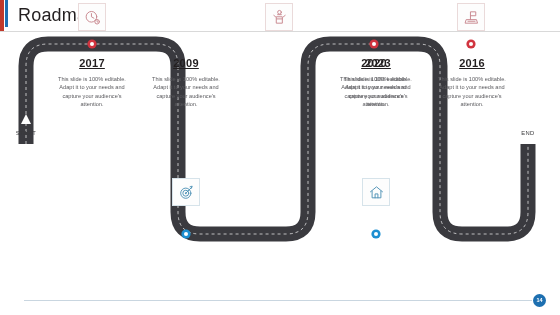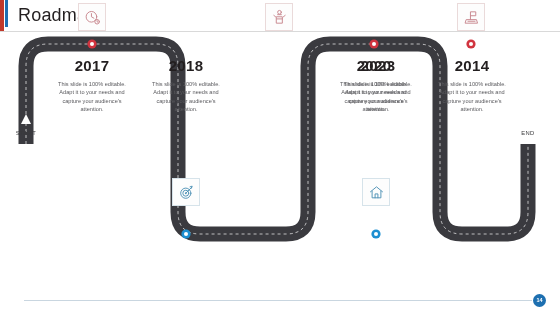--- a/index.html
+++ b/index.html
@@ -72,24 +72,25 @@
     top: 0;
   }
 
   
   .col {
     position: absolute;
     width: 96px;
     text-align: center;
   }
   .year {
-    font-size: 15px;
+    font-size: 11px;
     font-weight: bold;
     color: #231f20;
     letter-spacing: 0.3px;
+    text-decoration: underline;
   }
   .blurb {
     margin-top: 6px;
     font-size: 5.6px;
     line-height: 8.4px;
     color: #5b5b5f;
     padding: 0 7px;
   }
 
   
@@ -223,21 +224,21 @@
       <svg width="17" height="17" viewBox="0 0 24 24" fill="none" stroke="#c98b92" stroke-width="1.4" stroke-linecap="round">
         <circle cx="10.5" cy="11" r="7.5"></circle>
         <path d="M10.5 6.5 L10.5 11 L14 13"></path>
         <circle cx="18.5" cy="18" r="3.2"></circle>
         <path d="M18.5 16.4 L18.5 18 L19.7 18.8"></path>
       </svg>
     </span>
   </div>
 
   <div class="col" style="left:138px; top:25px;">
-    <div class="year">2018</div>
+    <div class="year">2009</div>
     <div class="blurb">This slide is 100% editable. Adapt it to your needs and capture your audience's attention.</div>
   </div>
   <div class="icon-box blue" style="left:172px; top:146px;">
     <span>
       <svg width="17" height="17" viewBox="0 0 24 24" fill="none" stroke="#5596b8" stroke-width="1.4" stroke-linecap="round">
         <circle cx="11" cy="13" r="7.2"></circle>
         <circle cx="11" cy="13" r="4.2"></circle>
         <circle cx="11" cy="13" r="1.3" fill="#5596b8" stroke="none"></circle>
         <path d="M11 13 L19.5 4.5"></path>
         <path d="M17 4 L20 3 L19 6"></path>
@@ -272,21 +273,21 @@
     <span>
       <svg width="17" height="17" viewBox="0 0 24 24" fill="none" stroke="#5596b8" stroke-width="1.4" stroke-linecap="round" stroke-linejoin="round">
         <path d="M3.5 11 L12 4 L20.5 11"></path>
         <path d="M5.8 10 L5.8 19.5 L18.2 19.5 L18.2 10"></path>
         <path d="M10 19.5 L10 14 L14 14 L14 19.5"></path>
       </svg>
     </span>
   </div>
 
   <div class="col" style="left:424px; top:25px;">
-    <div class="year">2014</div>
+    <div class="year">2016</div>
     <div class="blurb">This slide is 100% editable. Adapt it to your needs and capture your audience's attention.</div>
   </div>
   <div class="icon-box red" style="left:457px; top:-29px;">
     <span>
       <svg width="17" height="17" viewBox="0 0 24 24" fill="none" stroke="#c98b92" stroke-width="1.4" stroke-linecap="round" stroke-linejoin="round">
         <path d="M10.5 15 L10.5 4 L18 4 L18 9.5 L10.5 9.5"></path>
         <path d="M5 15 L19 15 L20.5 20 L3.5 20 Z"></path>
         <path d="M7 17.3 L17 17.3"></path>
       </svg>
     </span>

